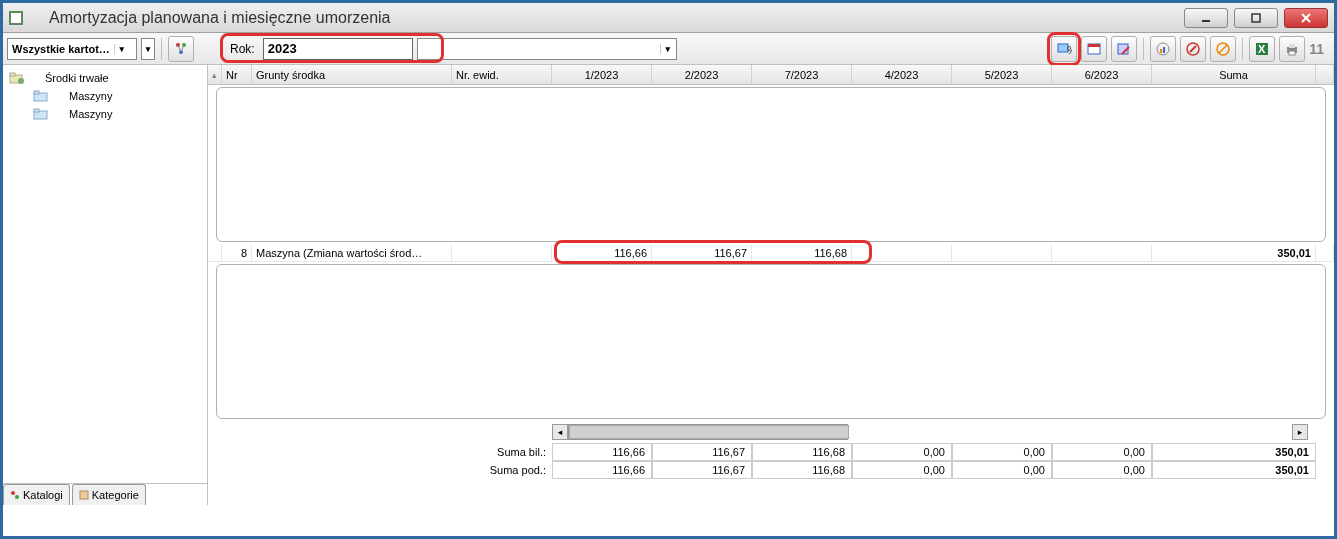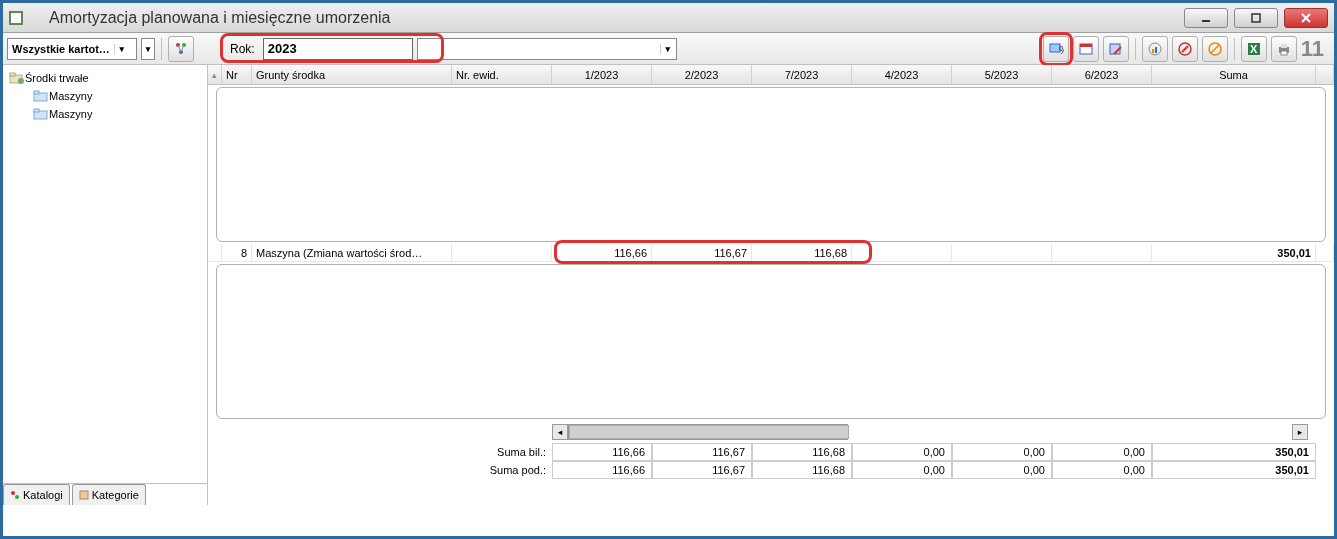--- a/index.html
+++ b/index.html
@@ -17,27 +17,27 @@
 
 .toolbar { height: 32px; background: linear-gradient(#f8f8f8,#e8e8e8); border-bottom: 1px solid #c0c0c0; display: flex; align-items: center; padding: 2px 4px; gap: 4px; }
 .combo { height: 22px; border: 1px solid #888; background: #fff; display: flex; align-items: center; padding: 0 4px; font-weight: bold; font-size: 12px; }
 .combo .dd { width: 12px; text-align: center; border-left: 1px solid #ccc; margin-left: 4px; padding-left: 3px; font-size: 9px; }
 .tbtn { width: 26px; height: 26px; border: 1px solid #b0b0b0; background: linear-gradient(#fdfdfd,#e0e0e0); border-radius: 3px; display: flex; align-items: center; justify-content: center; cursor: pointer; }
 .tbtn svg { width: 16px; height: 16px; }
 .sep { width: 1px; height: 22px; background: #c0c0c0; margin: 0 2px; }
 .year-label-box { height: 24px; display: flex; align-items: center; padding: 5px 8px; font-size: 12px; }
 .year-input { height: 22px; border: 1px solid #666; background: #fff; font-weight: bold; font-size: 13px; padding: 0 4px; width: 150px; }
 .hl-red { position: absolute; border: 3px solid #e03030; border-radius: 8px; pointer-events: none; }
-.counter { margin-left: auto; margin-right: 6px; font-size: 22px; color: #888; font-weight: bold; }
+.counter { margin-left: auto; margin-right: 6px; font-size: 14px; color: #888; font-weight: bold; }
 
 
 .main { display: flex; height: 440px; }
 .left { width: 205px; border-right: 1px solid #c0c0c0; display: flex; flex-direction: column; }
 .tree { flex: 1; padding: 4px; }
-.treenode { display: flex; align-items: center; gap: 0; height: 18px; padding-left: 2px; }
+.treenode { display: flex; align-items: center; gap: 20px; height: 18px; padding-left: 2px; }
 .treenode.child { padding-left: 26px; }
 .treeicon { width: 16px; height: 12px; }
 .lefttabs { display: flex; border-top: 1px solid #c0c0c0; height: 22px; }
 .lefttab { border: 1px solid #999; border-bottom: none; padding: 2px 6px; background: #f0f0f0; display: flex; align-items: center; gap: 3px; font-size: 11px; border-radius: 3px 3px 0 0; margin-right: 2px; cursor: pointer; }
 
 .right { flex: 1; display: flex; flex-direction: column; position: relative; }
 
 
 .colhdr { height: 20px; display: flex; background: linear-gradient(#f8f8f8,#e4e4e4); border-bottom: 1px solid #c0c0c0; }
 .colhdr .cell { border-right: 1px solid #d0d0d0; padding: 2px 4px; display: flex; align-items: center; }

